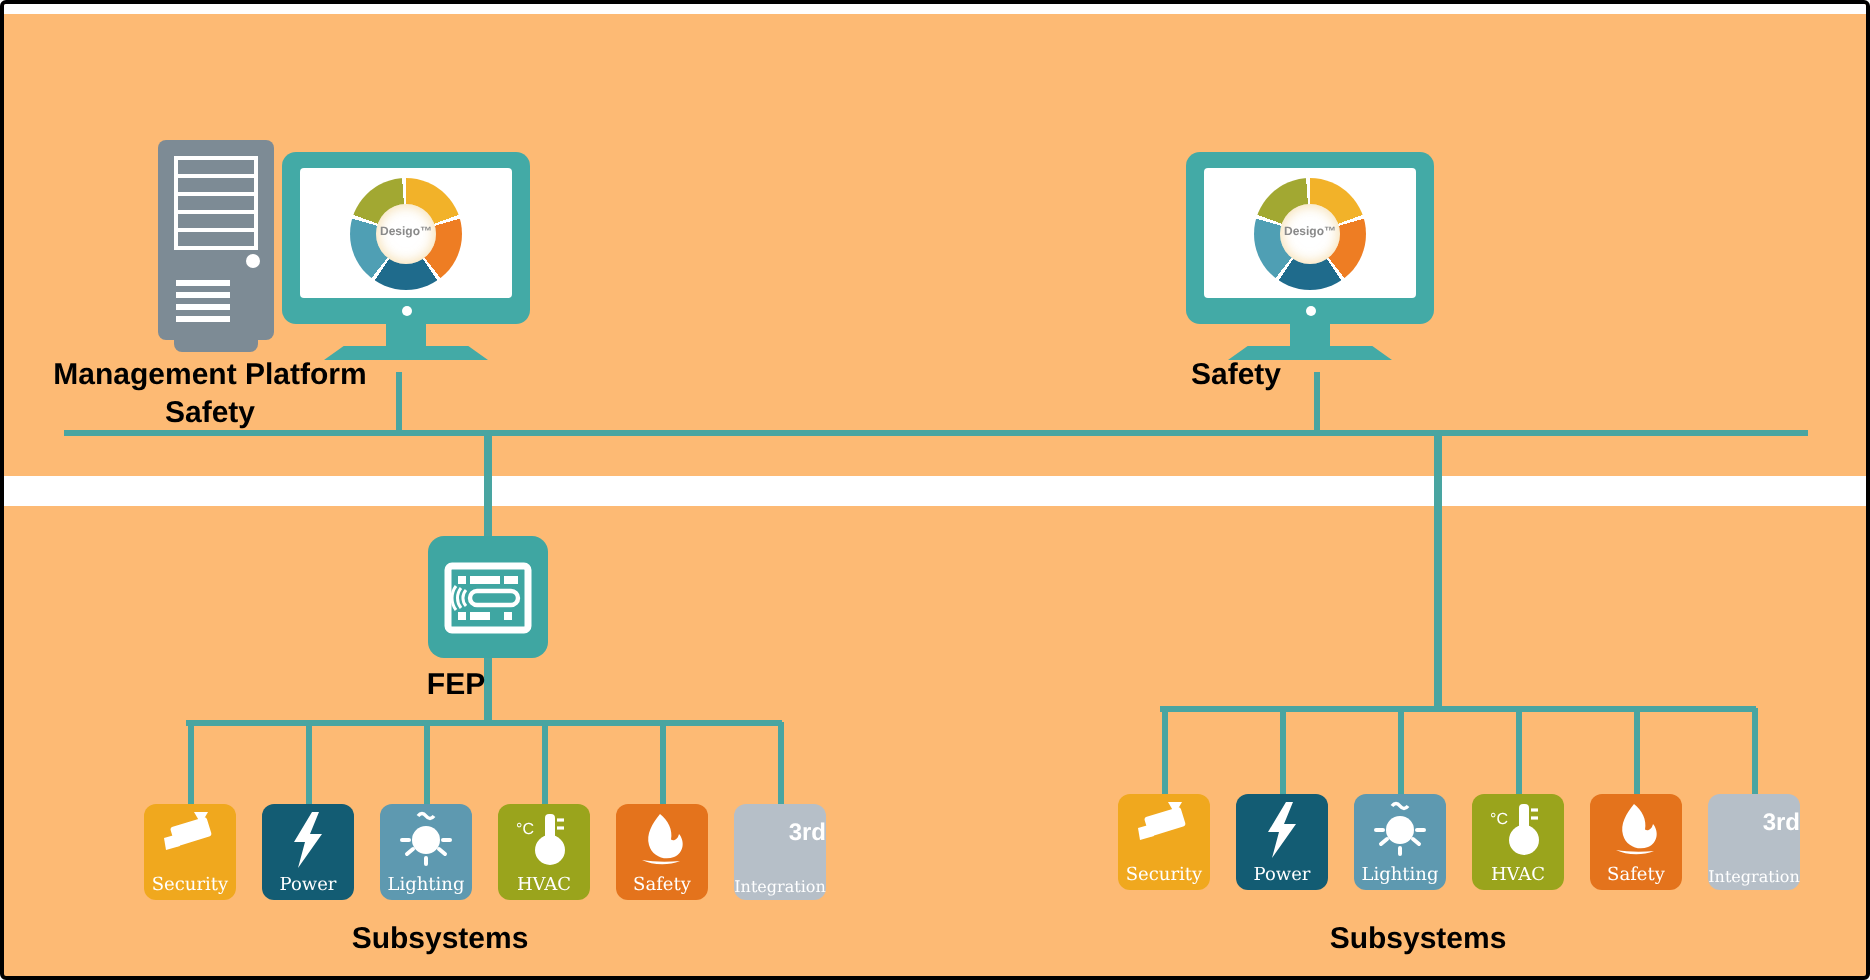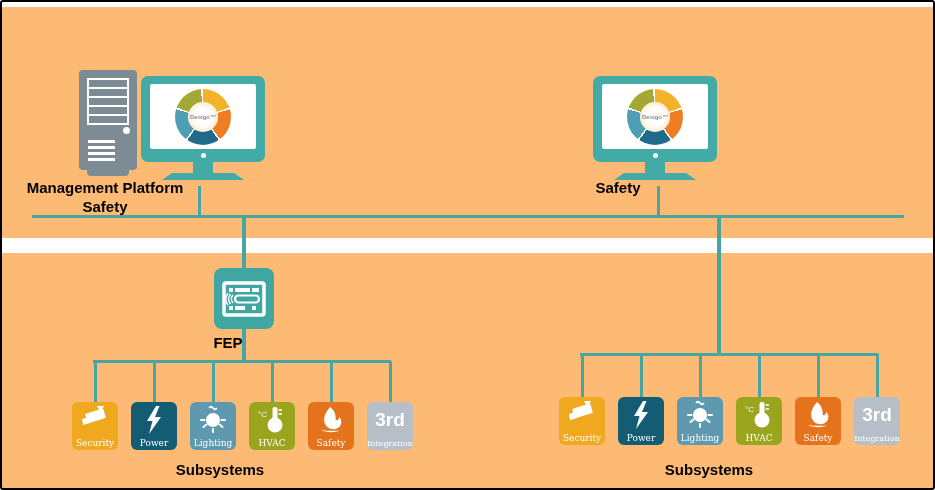--- a/index.html
+++ b/index.html
@@ -41,22 +41,22 @@
     text-align:center;font-size:6px;color:#8a8a8a;z-index:1;font-weight:bold;}
   
   .fep-box{position:absolute;left:212px;top:266px;width:60px;height:61px;background:#3fa6a2;border-radius:8px;
            display:flex;align-items:center;justify-content:center;}
   
   .sbox{position:absolute;width:46px;height:48px;border-radius:6px;}
   .sicon{position:absolute;top:3px;left:0;right:0;display:flex;justify-content:center;}
   .slabel{position:absolute;bottom:2px;left:0;right:0;text-align:center;
           font-family:"DejaVu Serif",serif;font-size:9px;color:#fff;white-space:nowrap;}
   .slabel.small{font-size:8px;}
-  .third-big{position:absolute;top:7px;left:0;right:0;text-align:center;
-             font-weight:bold;font-size:19px;color:#fff;}
+  .third-big{position:absolute;top:7px;left:0;right:0;text-align:right;
+             font-weight:bold;font-size:12px;color:#fff;}
   
   .blabel{position:absolute;font-weight:bold;font-size:15px;color:#000;text-align:center;line-height:19px;}
 </style>
 </head>
 <body>
 
 <div class="canvas">
   <div class="top-strip"></div>
   <div class="band"></div>
 

